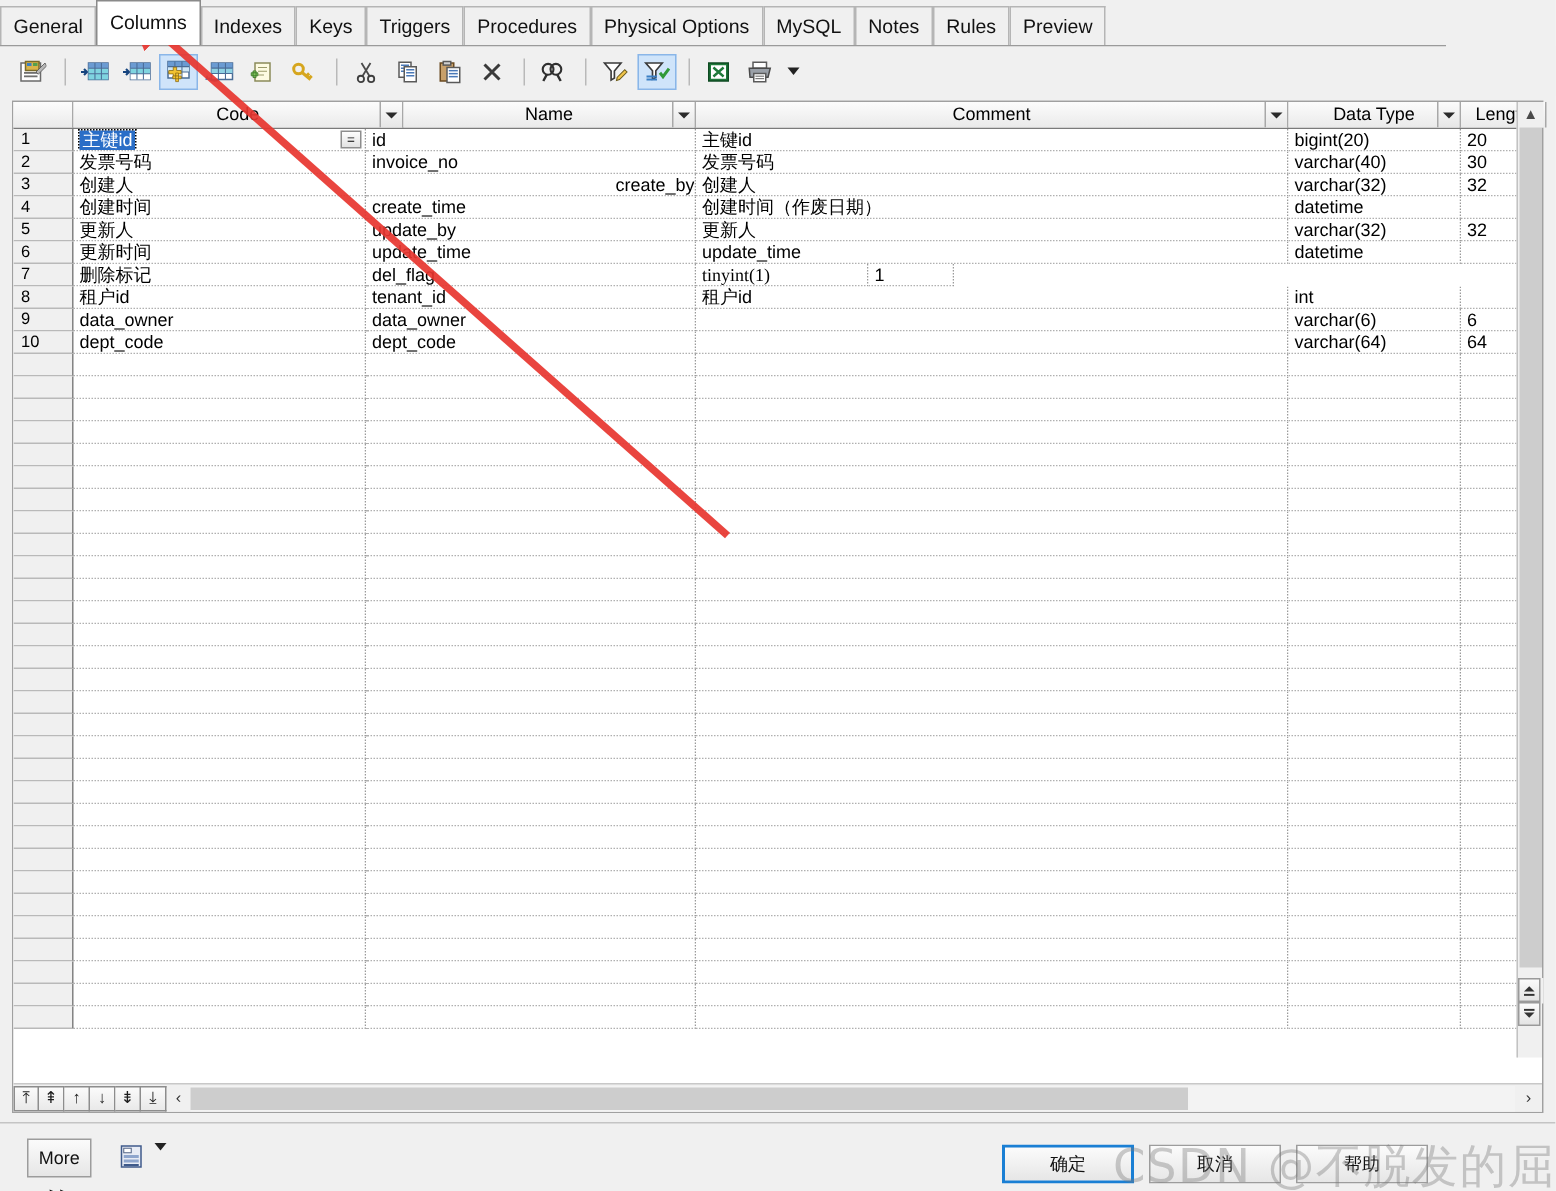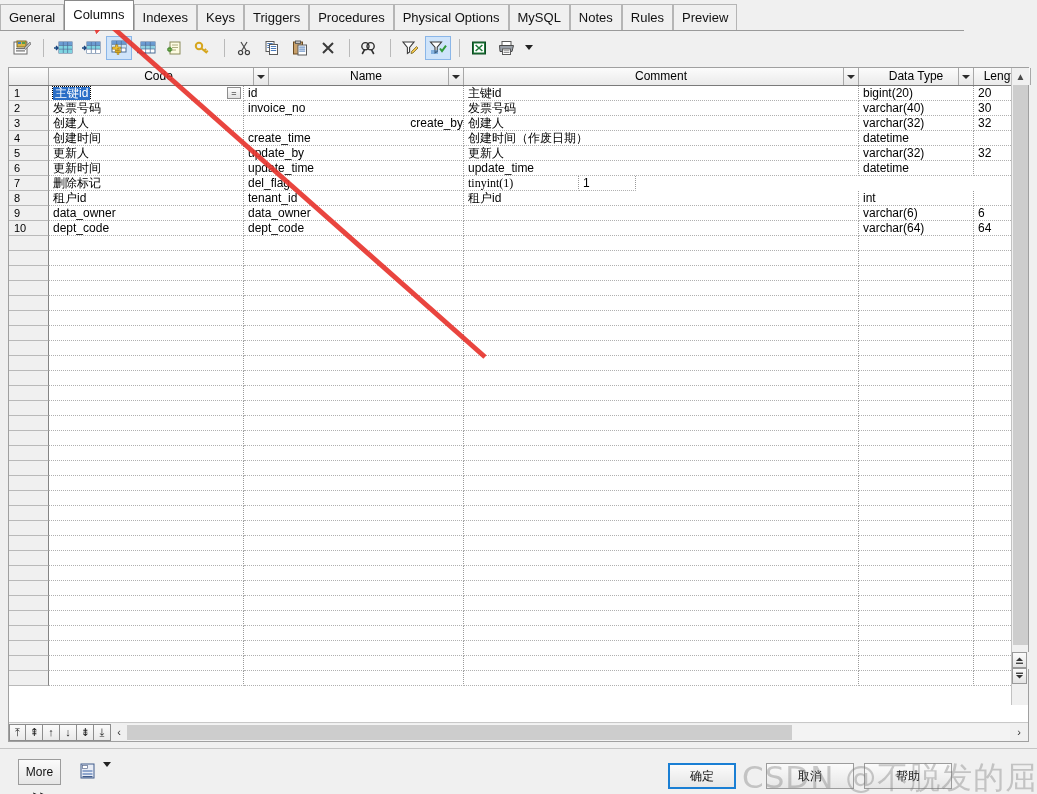--- a/index.html
+++ b/index.html
@@ -797,21 +797,21 @@
         <rect x="4.5" y="3.5" width="5" height="3" fill="#fff" stroke="#5a6a8a" stroke-width="0.7"></rect>
         <rect x="4.5" y="8" width="10" height="2" fill="#8fa6cd"></rect>
         <rect x="4.5" y="11" width="10" height="2" fill="#8fa6cd"></rect>
         <rect x="4.5" y="14" width="10" height="1.4" fill="#3f5a8a"></rect>
       </svg>
     </div>
     <div style="position:absolute; left:103px; top:18px;">
       <span class="caret-dn"></span>
     </div>
 
-    <div class="btn primary" style="left:668px; top:763px; width:68px; position:fixed;">确定</div>
+    <div class="btn primary" style="left:668px; top:763px; width:88px; position:fixed;">确定</div>
     <div class="btn" style="left:766px; top:763px; width:88px; position:fixed;">取消</div>
     <div class="btn" style="left:864px; top:763px; width:88px; position:fixed;">帮助</div>
   </div>
 
   <div class="watermark">CSDN @不脱发的屈古拉斯</div>
 
   <svg class="annot" width="1037" height="794">
     <defs>
       <marker id="ahead" markerWidth="7" markerHeight="7" refX="1.6" refY="3.2" orient="auto">
         <path d="M0,0 L6.5,3.2 L0,6.4 Z" fill="#e8362f"></path>

